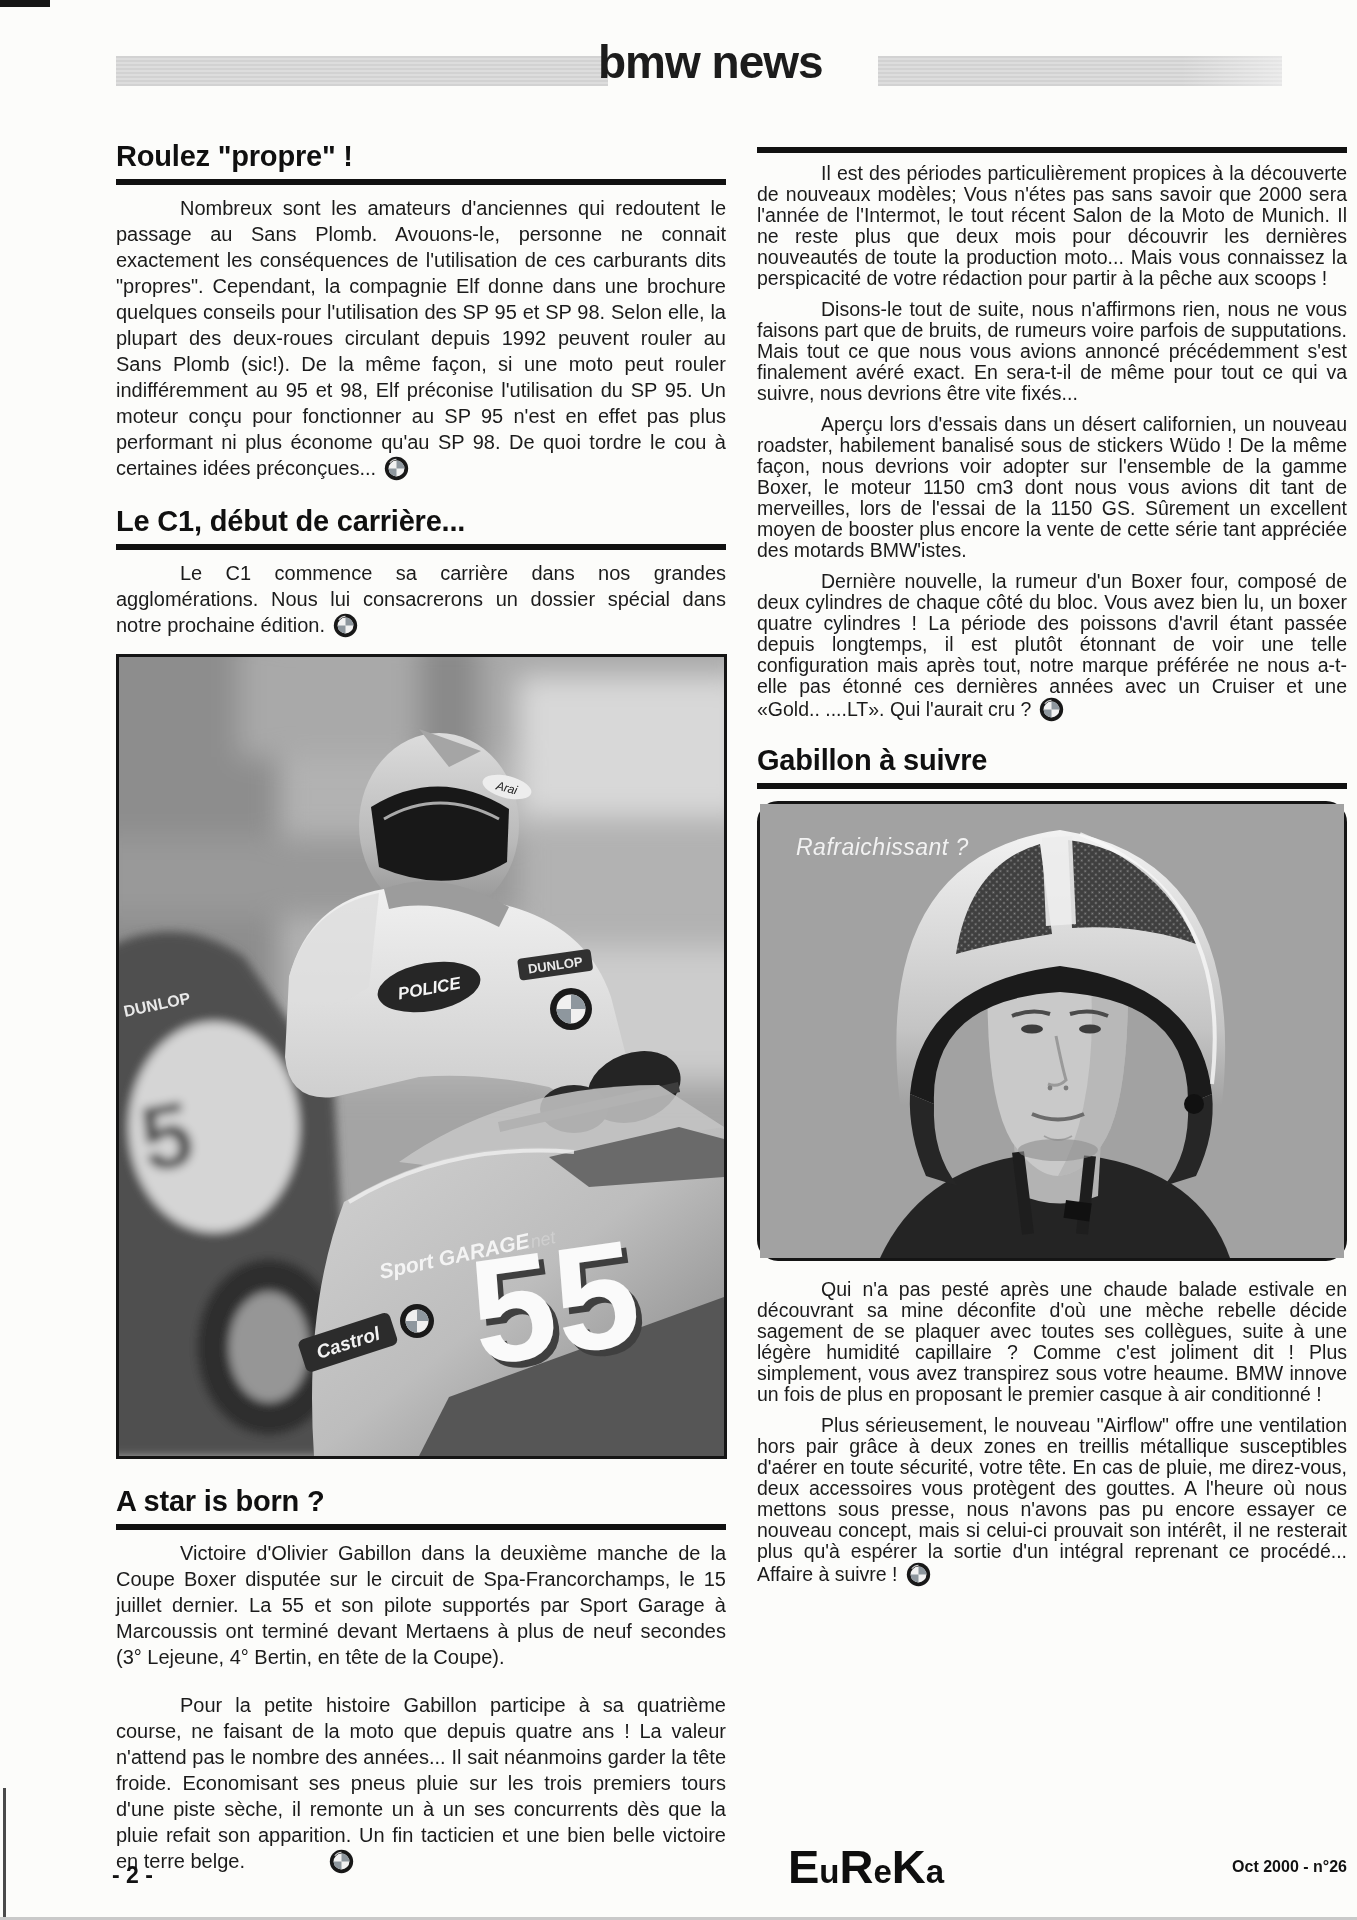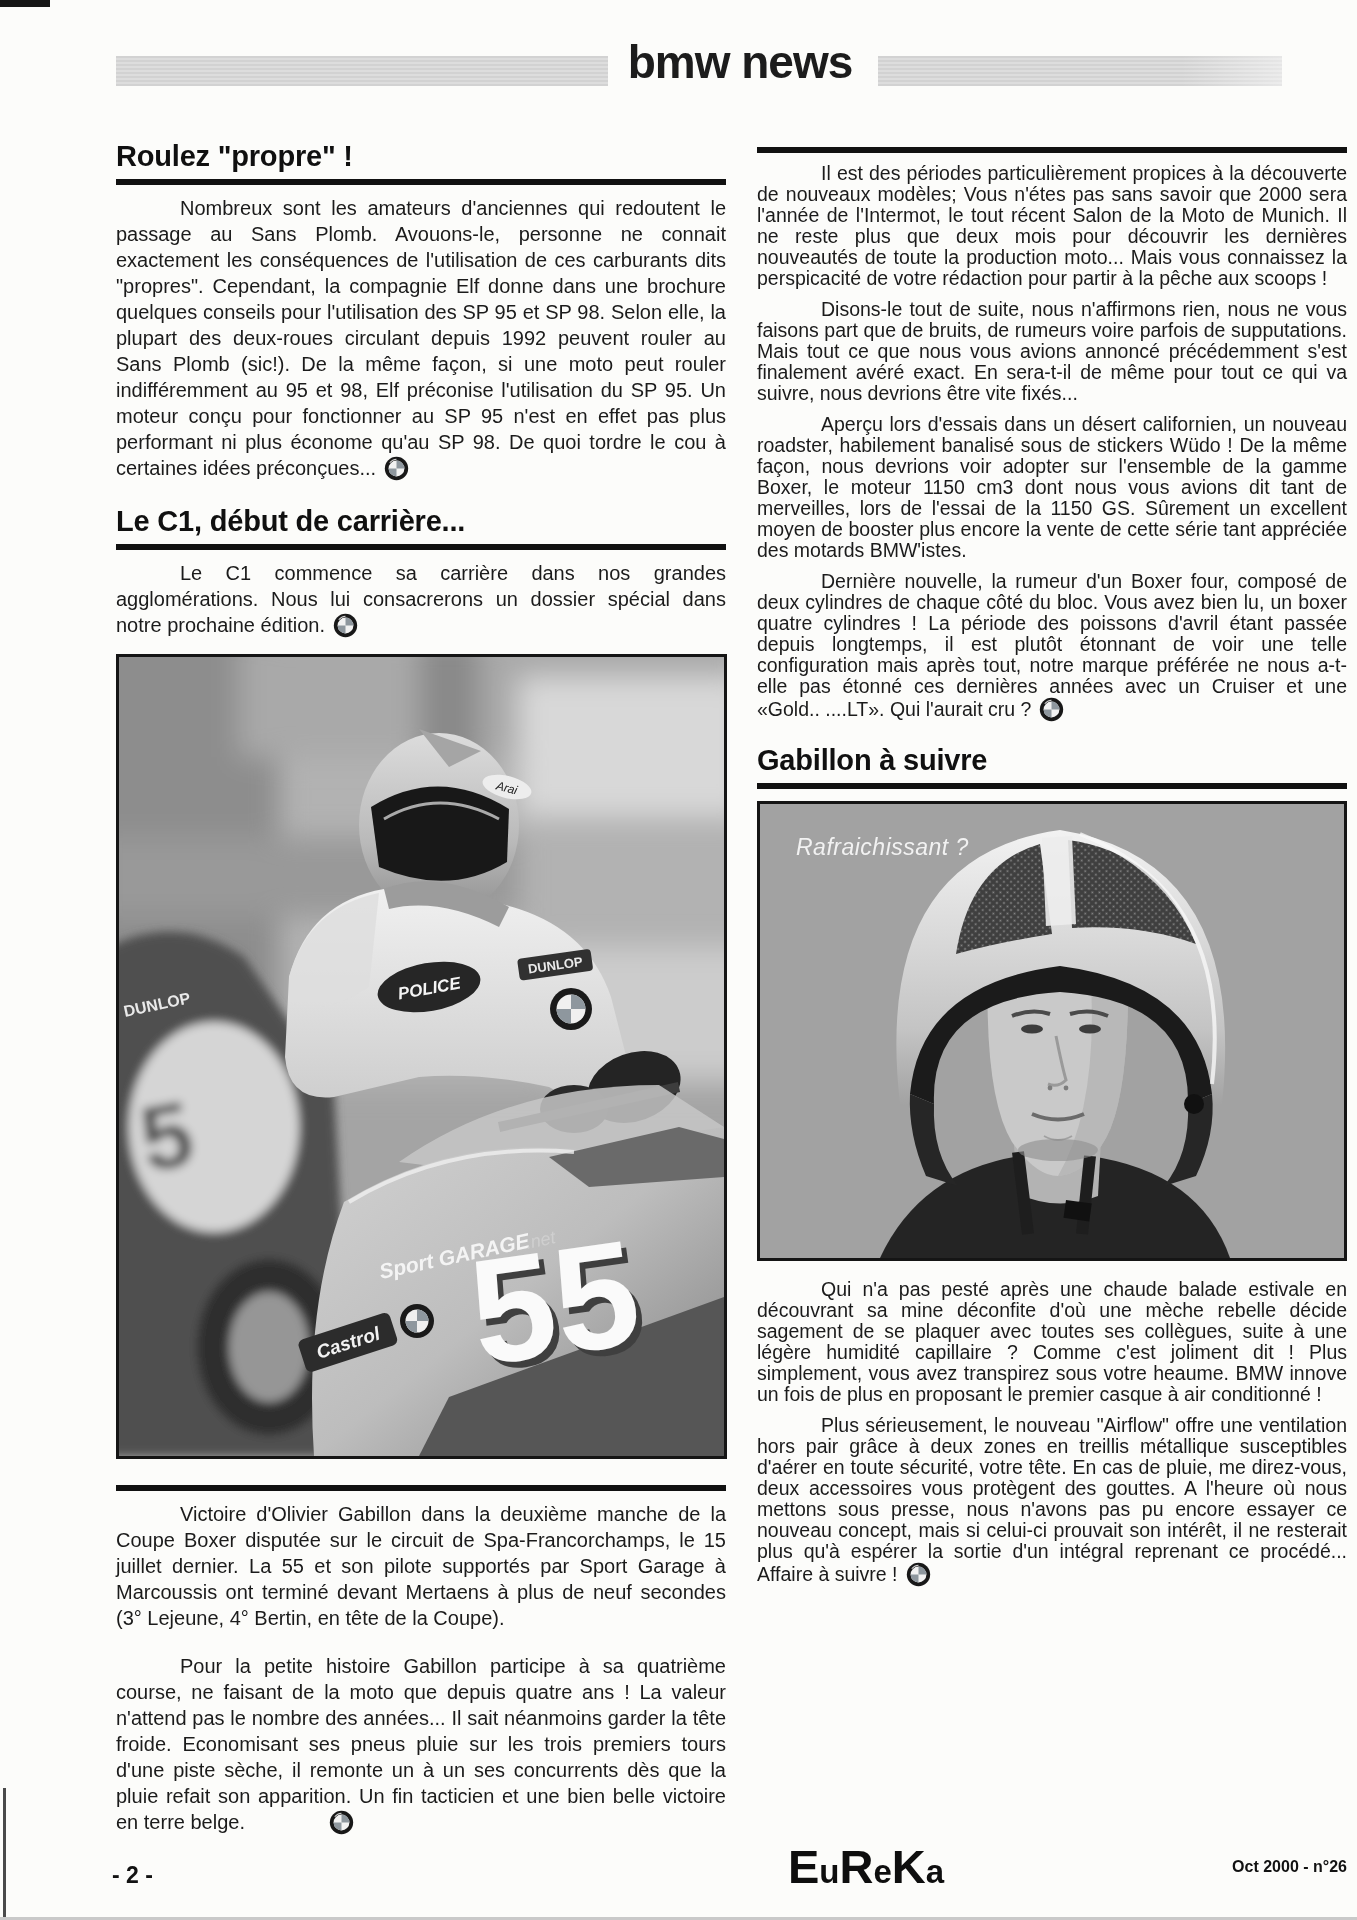--- a/index.html
+++ b/index.html
@@ -11,21 +11,21 @@
   .mark-leftedge{position:absolute;left:3px;top:1788px;width:3px;height:132px;background:#4a4a4a;}
   .mark-bottom{position:absolute;left:0;bottom:0;width:100%;height:3px;background:#c9c9c9;}
 
   
   .mast-bar{position:absolute;top:56px;height:30px;
             background:repeating-linear-gradient(180deg,#d2d2d2 0 2px,#dddddd 2px 4px);}
   .mast-bar.left{left:116px;width:492px;}
   .mast-bar.right{left:878px;width:404px;
             background:linear-gradient(90deg,rgba(0,0,0,0) 0 75%,rgba(255,255,255,.45) 100%),
                        repeating-linear-gradient(180deg,#d2d2d2 0 2px,#dddddd 2px 4px);}
-  .mast-title{position:absolute;left:598px;top:36px;width:284px;text-align:center;
+  .mast-title{position:absolute;left:598px;top:36px;width:284px;
               font-size:46px;font-weight:bold;letter-spacing:-1px;color:#1c1c1c;line-height:52px;}
 
   
   .col{position:absolute;top:140px;}
   .col-left{left:116px;width:610px;}
   .col-right{left:757px;width:590px;}
 
   .sec-title{margin:0;font-size:29px;font-weight:bold;letter-spacing:-0.2px;color:#101010;line-height:32px;}
   .rule{height:6px;background:#111;margin-top:7px;}
   .sec-block{margin-top:24px;}
@@ -35,21 +35,21 @@
   .col-right .para{font-size:19.5px;line-height:21px;}
   .para.gap{margin-top:22px;}
 
   .bmw{display:inline-block;width:25px;height:25px;vertical-align:-6px;margin-left:8px;}
   .bmw svg{display:block;width:100%;height:100%;}
   .bmw-tab{margin-left:84px;}
 
   .photo{position:relative;border:3px solid #151515;background:#b0b0b0;}
   .photo svg{display:block;width:100%;height:100%;}
   .photo.race{width:605px;height:799px;margin-top:16px;}
-  .photo.helmet{width:584px;height:454px;margin-top:12px;}
+  .photo.helmet{width:584px;height:454px;margin-top:12px;border-radius:21px;}
   .photo-caption{position:absolute;left:36px;top:30px;font-size:23px;font-style:italic;
                  color:#f2f2f2;letter-spacing:.5px;}
 
   
   .page-num{position:absolute;left:112px;top:1862px;font-size:23px;font-weight:bold;color:#121212;}
   .logo{position:absolute;left:788px;top:1843px;font-weight:bold;color:#0e0e0e;line-height:1;white-space:nowrap;}
   .logo .cap{font-size:47px;}
   .logo .low{font-size:33px;}
   .issue{position:absolute;right:10px;top:1858px;width:340px;text-align:right;
          font-size:16px;font-weight:bold;color:#121212;}
@@ -174,20 +174,21 @@
             <circle r="11.5" fill="#f0f0f0"></circle>
           <path d="M0 -11.5 A11.5 11.5 0 0 1 11.5 0 L0 0 Z" fill="#8e979e"></path>
           <path d="M0 0 L0 11.5 A11.5 11.5 0 0 1 -11.5 0 Z" fill="#8e979e"></path>
         </g>
         <rect x="178" y="684" width="96" height="34" rx="6" fill="#2c2c2c" transform="rotate(-18 178 684)"></rect>
         <text x="226" y="708" font-size="19" font-weight="bold" font-style="italic" text-anchor="middle" fill="#f2f2f2" transform="rotate(-18 178 684)">Castrol</text>
       </svg>
     </figure>
 
     <section class="sec-block" style="margin-top:26px;">
+      <h2 class="sec-title">A star is born ?</h2>
       <div class="rule"></div>
     </section>
     <p class="para">Victoire d'Olivier Gabillon dans la deuxième manche de la Coupe Boxer disputée sur le circuit de Spa-Francorchamps, le 15 juillet dernier. La 55 et son pilote supportés par Sport Garage à Marcoussis ont terminé devant Mertaens à plus de neuf secondes (3° Lejeune, 4° Bertin, en tête de la Coupe).</p>
     <p class="para gap"><span>Pour la petite histoire Gabillon participe à sa quatrième course, ne faisant de la moto que depuis quatre ans ! La valeur n'attend pas le nombre des années... Il sait néanmoins garder la tête froide. Economisant ses pneus pluie sur les trois premiers tours d'une piste sèche, il remonte un à un ses concurrents dès que la pluie refait son apparition. Un fin tacticien et une bien belle victoire en terre belge.</span><span class="bmw bmw-tab"><svg viewBox="0 0 24 24">
             <circle cx="12" cy="12" r="11.2" fill="#181818"></circle>
             <circle cx="12" cy="12" r="7.6" fill="#f2f2f2"></circle>
             <path d="M12 4.4 A7.6 7.6 0 0 1 19.6 12 L12 12 Z" fill="#8e979e"></path>
             <path d="M12 12 L12 19.6 A7.6 7.6 0 0 1 4.4 12 Z" fill="#8e979e"></path>
             <path d="M5.5 6.5 A9 9 0 0 1 12 3.2" stroke="#cfcfcf" stroke-width="1" fill="none"></path>
           </svg></span></p>

